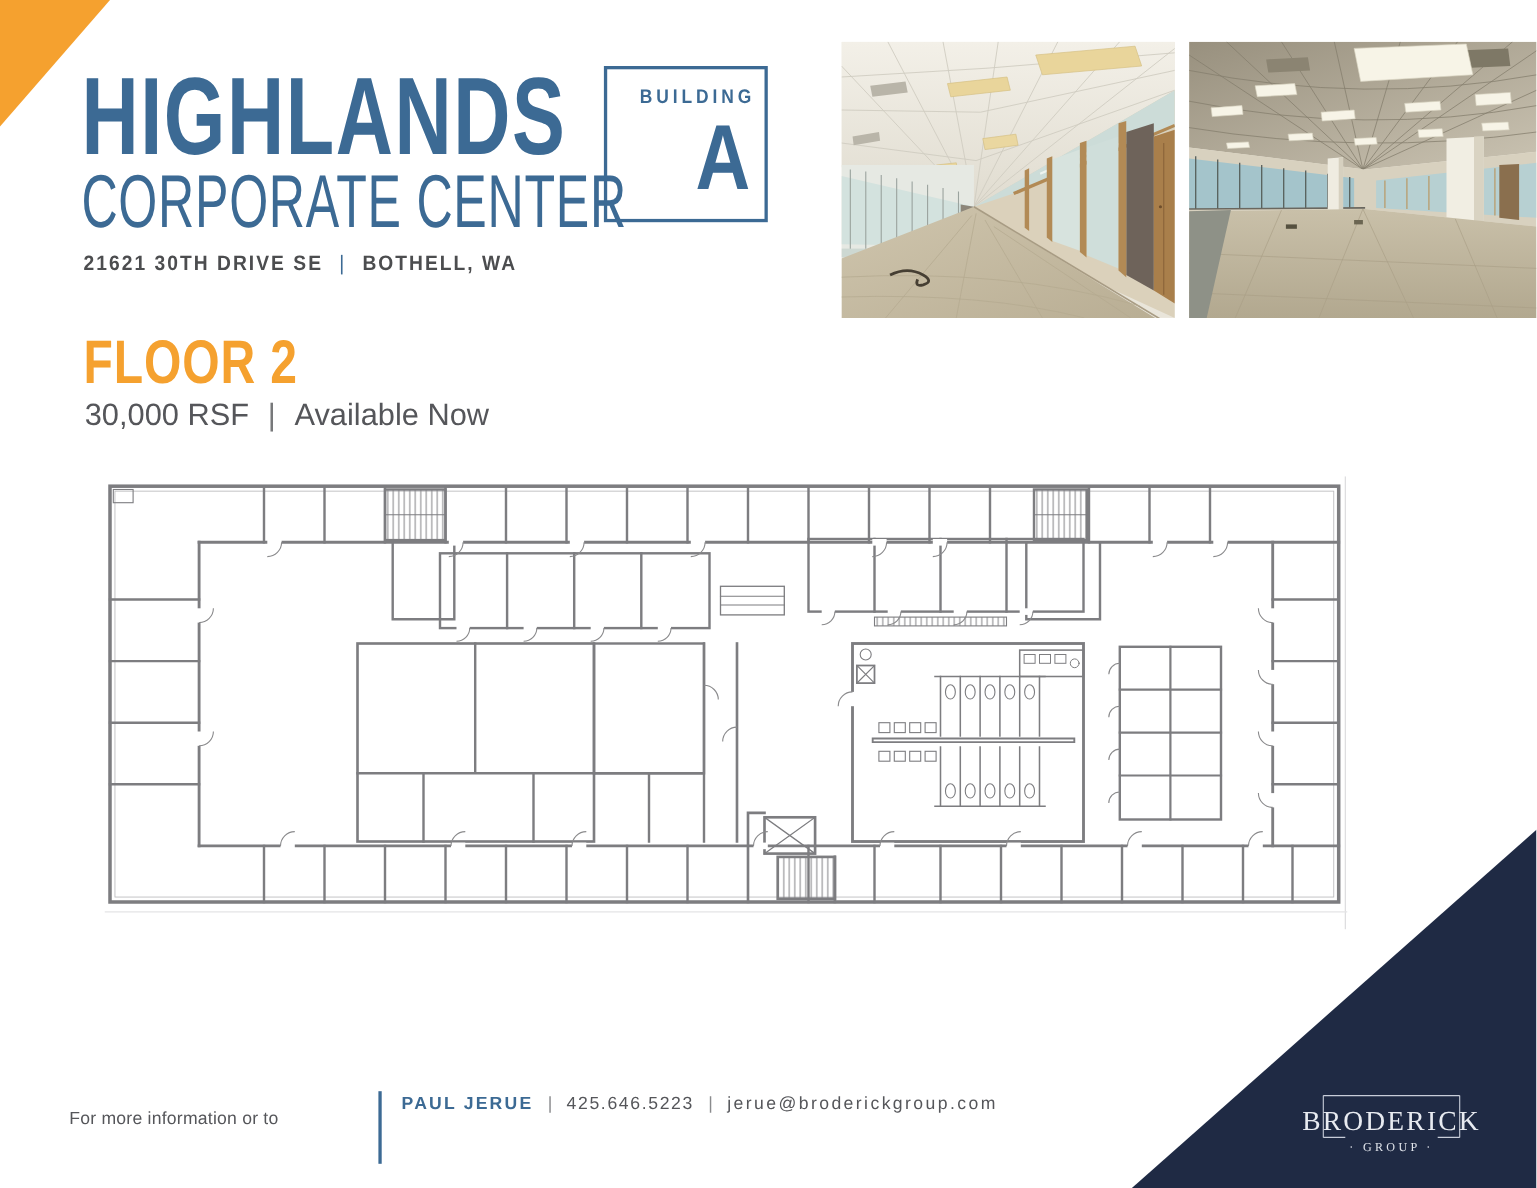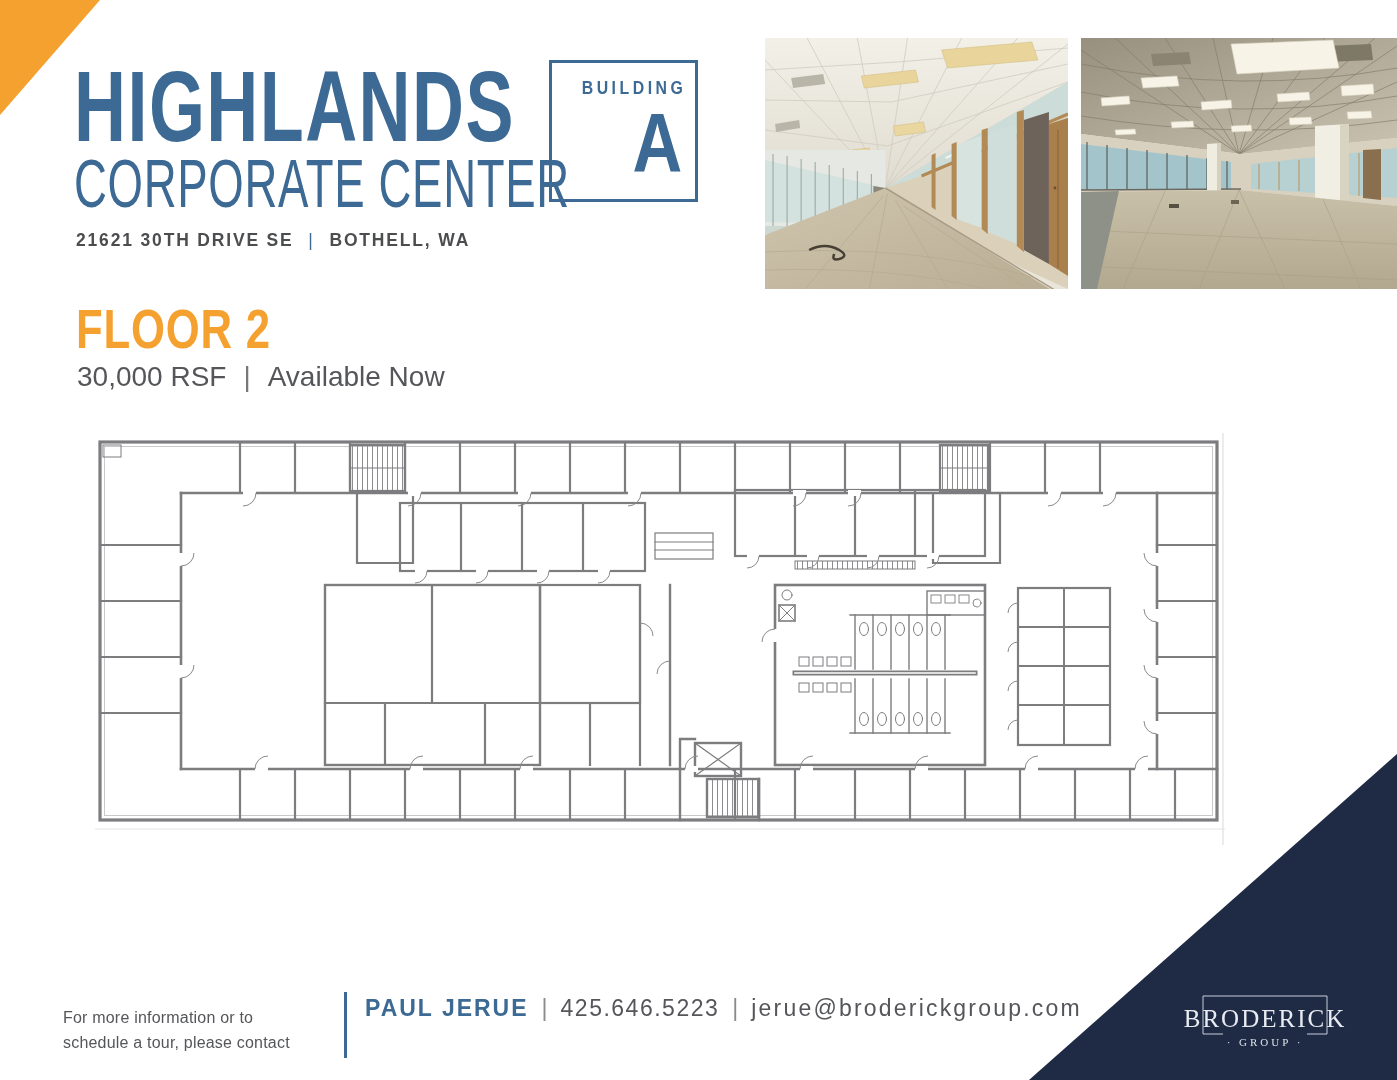--- a/index.html
+++ b/index.html
@@ -33,21 +33,21 @@
   .photo1{left:765px;top:38px;width:303px;height:251px;}
   .photo2{left:1081px;top:38px;width:316px;height:251px;}
 
   
   .floorplan{left:95px;top:433px;width:1130px;height:412px;}
 
   
   .footer-note{left:63px;top:1005px;font-size:16px;color:#55565A;line-height:25px;
     letter-spacing:0.2px;white-space:nowrap;}
   .contact-divider{left:344px;top:992px;width:3px;height:66px;background:#3C6A94;}
-  .contact-row{white-space:nowrap;font-size:23px;color:#55565A;}
+  .contact-row{white-space:nowrap;font-size:16px;color:#55565A;}
   .contact-row .cname{color:#3C6A94;font-weight:bold;letter-spacing:2px;}
   .contact-row .csep{color:#8A8B8D;padding:0 13px;}
   .contact-row .cphone{letter-spacing:1.5px;}
   .contact-row .cemail{letter-spacing:2.2px;}
   .row1{left:365px;top:995px;}
   .row2{left:365px;top:1039px;}
 
   .corner-orange{left:0;top:0;width:102px;height:116px;}
   .corner-navy{right:0;bottom:0;width:370px;height:330px;}
 </style>
@@ -341,21 +341,20 @@
       <path d="M680,196 A13,13 0 0 0 667,209"></path>
       <path d="M332,138 A12,12 0 0 1 320,150 M393,138 A12,12 0 0 1 381,150 M454,138 A12,12 0 0 1 442,150 M515,138 A12,12 0 0 1 503,150"></path>
       <path d="M664,123 A12,12 0 0 1 652,135 M724,123 A12,12 0 0 1 712,135 M784,123 A12,12 0 0 1 772,135 M844,123 A12,12 0 0 1 832,135"></path>
       <path d="M923,170 A10,10 0 0 0 913,180 M923,209 A10,10 0 0 0 913,219 M923,248 A10,10 0 0 0 913,258 M923,287 A10,10 0 0 0 913,297"></path>
       <path d="M545,190 A13,13 0 0 1 558,203 M575,228 A13,13 0 0 0 562,241"></path>
     </g>
   </svg>
 
   <div class="abs footer-note">
     <div>For more information or to</div>
-    <div>schedule a tour, please contact</div>
   </div>
   <div class="abs contact-divider"></div>
 
   <div class="abs contact-row row1">
     <span class="cname">PAUL JERUE</span><span class="csep">|</span><span class="cphone">425.646.5223</span><span class="csep">|</span><span class="cemail">jerue@broderickgroup.com</span>
   </div>
 
   <svg class="abs corner-navy" viewBox="0 0 370 330">
     <polygon points="370,4 370,330 2,330" fill="#1F2A44"></polygon>
     <g stroke="#c8cdd9" stroke-width="1" fill="none">

